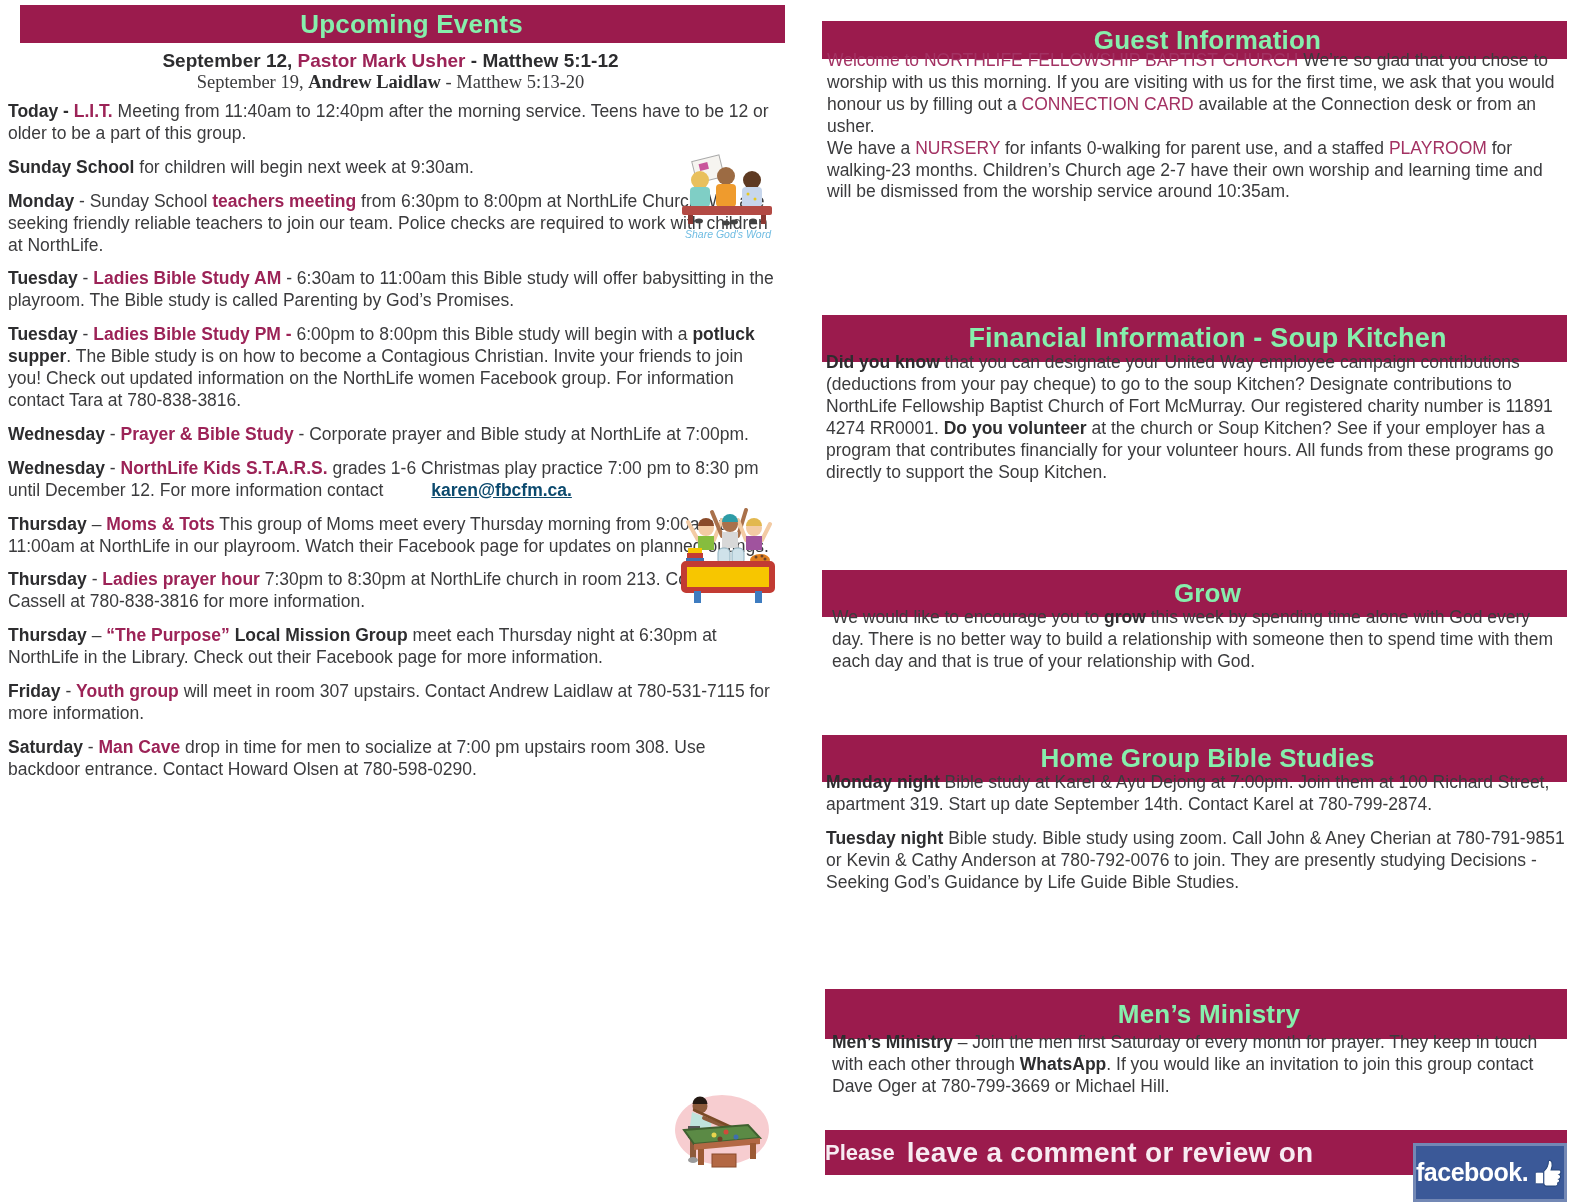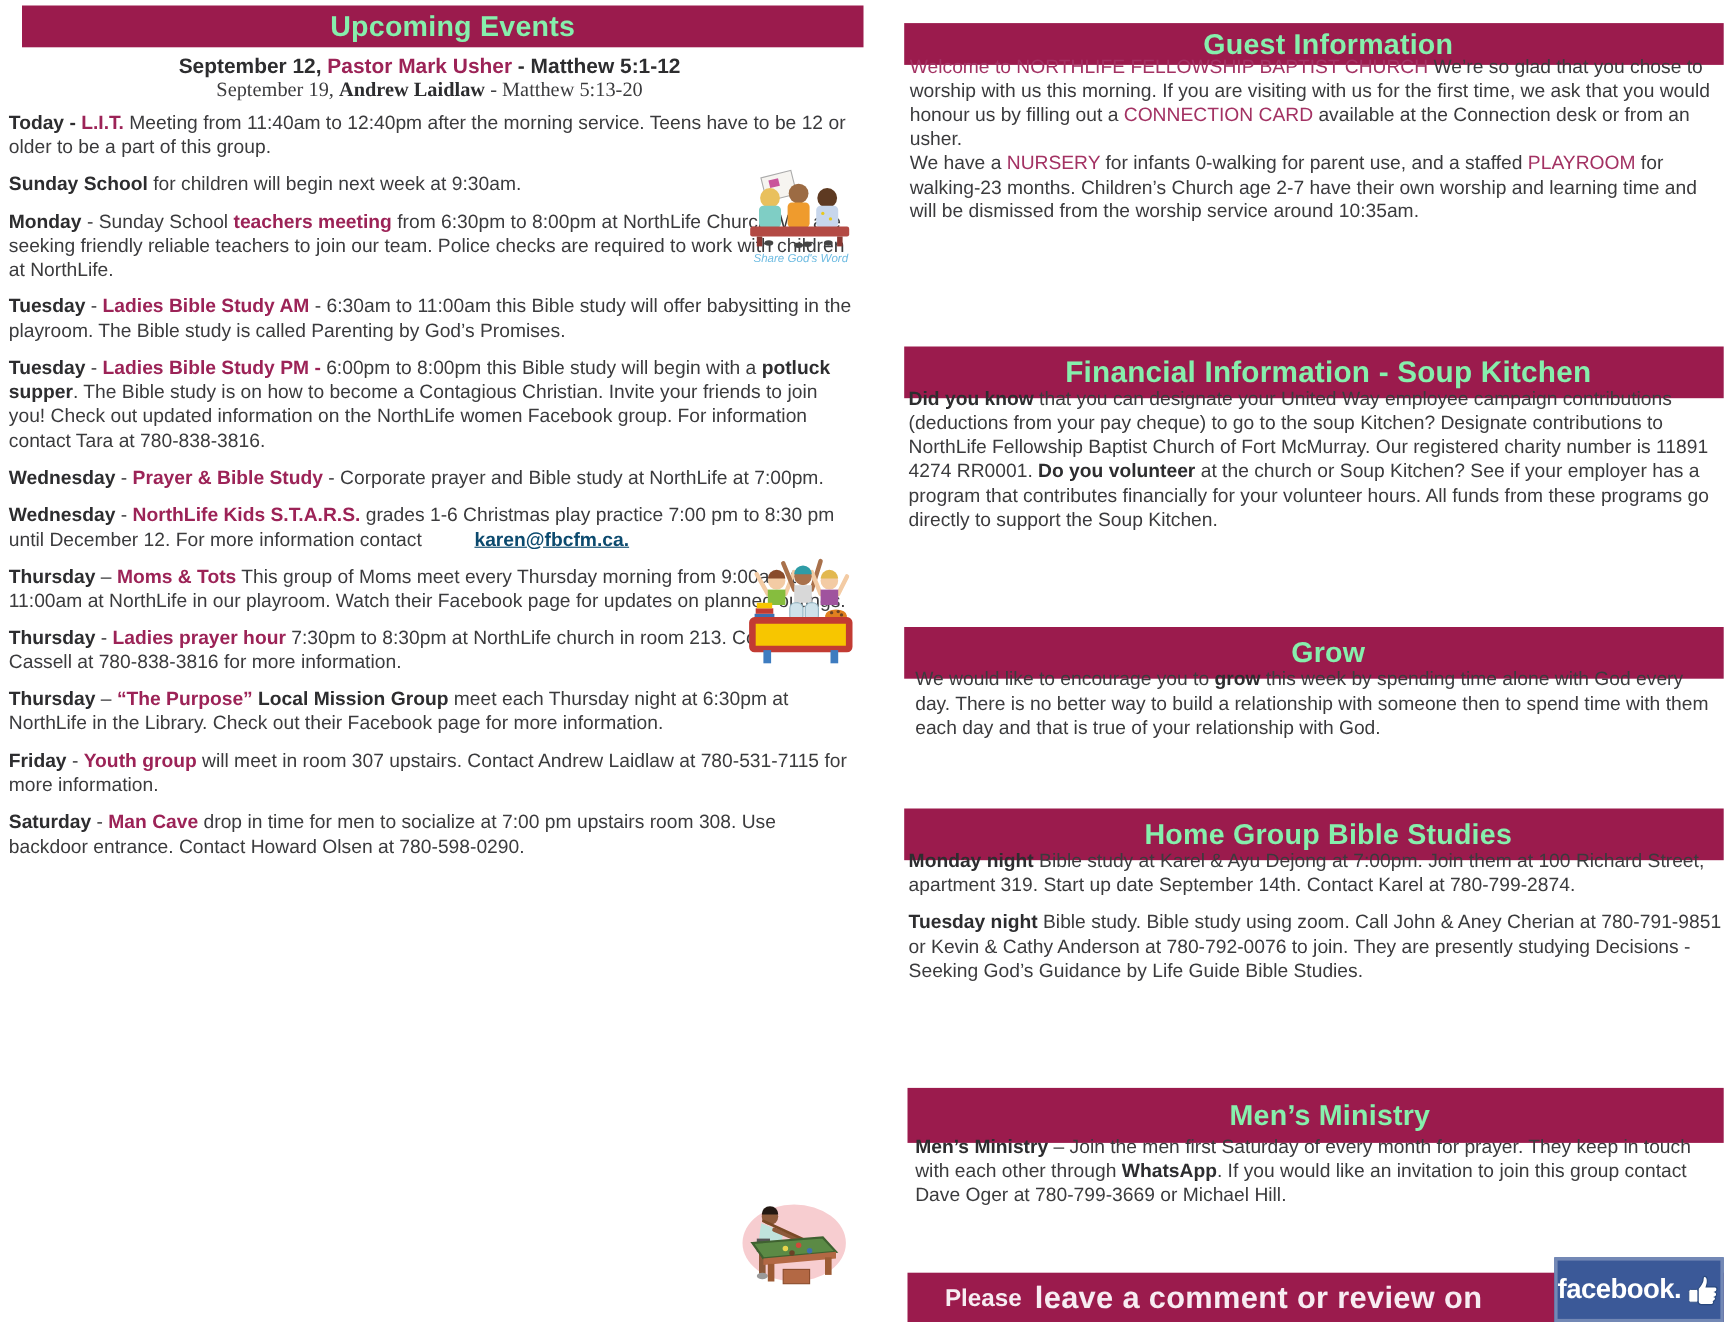--- a/index.html
+++ b/index.html
@@ -16,22 +16,22 @@
   .seg-b{font-weight:bold;color:#2d2d2f;}
   .seg-a{font-weight:bold;color:#9C2357;}
   .seg-m{color:#A33263;}
   .seg-l{font-weight:bold;color:#0c4a6e;text-decoration:underline;cursor:pointer;margin-left:43px;}
   .schedule{position:absolute;left:8px;top:50px;width:765px;text-align:center;}
   .schedule .line1{font-size:19px;}
   .schedule .line2{font-size:18.5px;font-family:Liberation Serif, serif;}
   .clip{position:absolute;}
   .clip-caption{font-size:10.5px;font-style:italic;color:#6FBCE2;text-align:center;margin-top:-2px;}
   
-  .footer-bar{position:absolute;left:825px;top:1157px;width:742px;height:45px;background:#9B1B4D;
-              color:#F7ECF2;display:flex;align-items:center;padding-left:34px;box-sizing:border-box;gap:12px;}
+  .footer-bar{position:absolute;left:825px;top:1130px;width:742px;height:45px;background:#9B1B4D;
+              color:#F7ECF2;display:flex;align-items:center;box-sizing:border-box;gap:12px;}
   .footer-bar .please{font-size:22px;font-weight:bold;}
   .footer-bar .main{font-size:28px;font-weight:bold;letter-spacing:.3px;}
   .fb-box{position:absolute;left:1413px;top:1143px;width:154px;height:59px;background:#3B5998;
           border:3px solid #7388b5;box-sizing:border-box;display:flex;align-items:center;justify-content:center;gap:5px;}
   .fb-label{color:#ffffff;font-weight:bold;font-size:25px;letter-spacing:-.5px;}
 </style>
 </head>
 <body>
 
 <div class="page">

